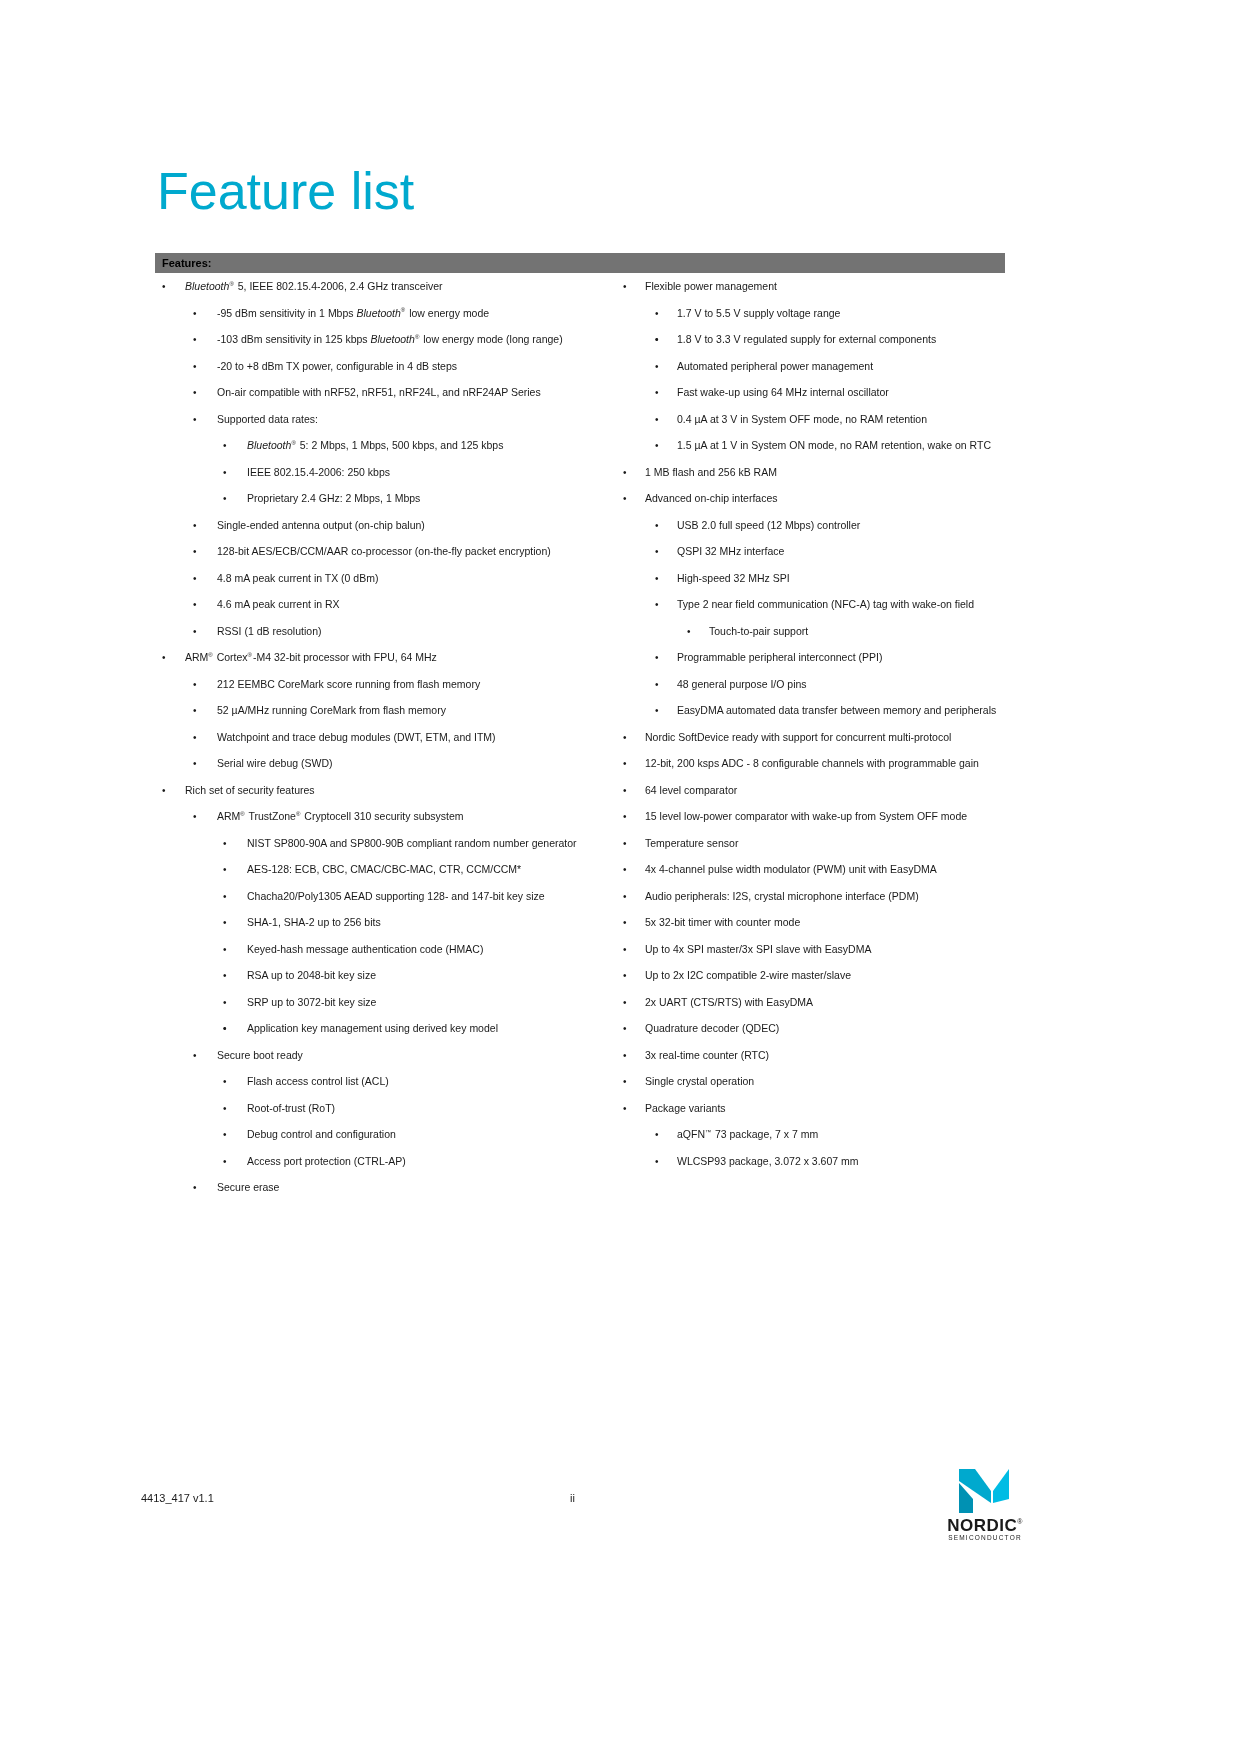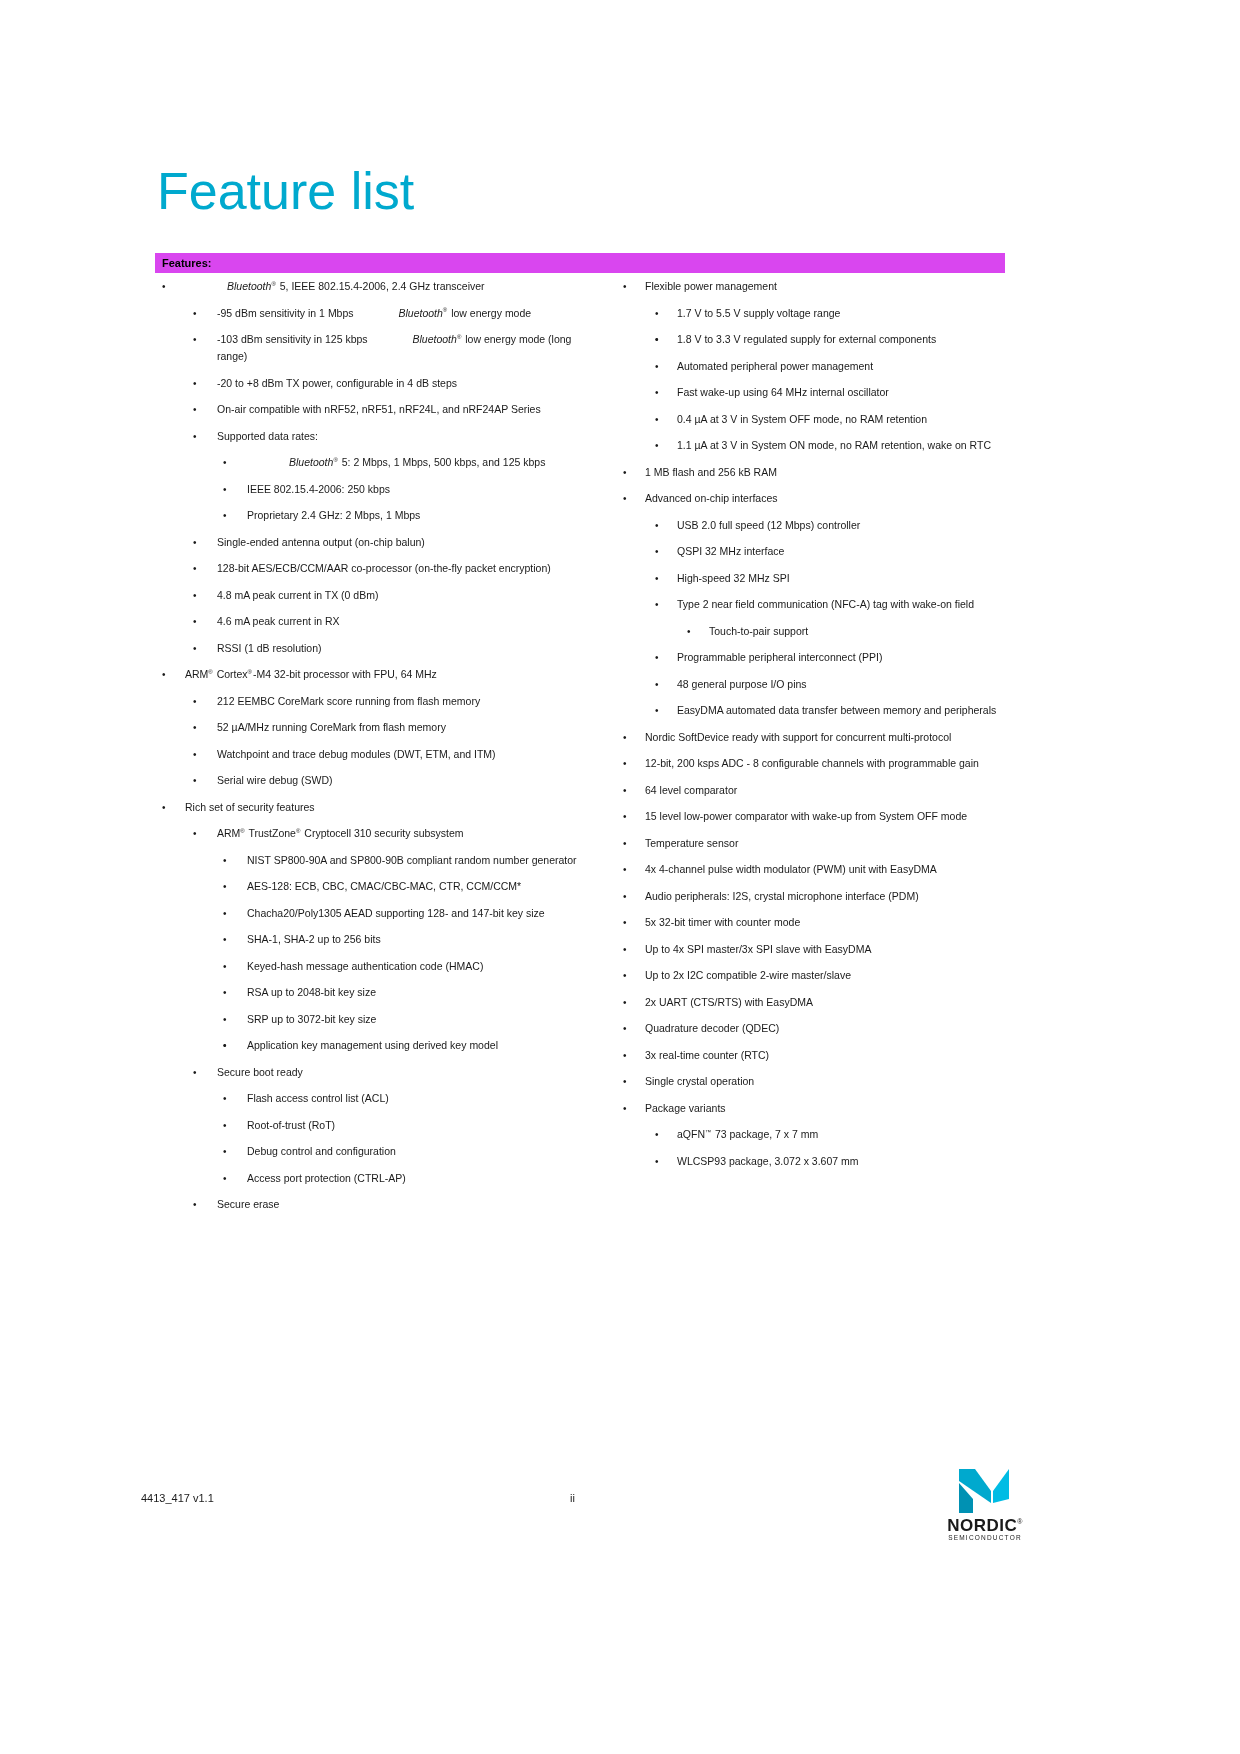--- a/index.html
+++ b/index.html
@@ -36,21 +36,21 @@
     white-space: nowrap;
   }
 
   
   .features-band {
     position: absolute;
     left: 155px;
     top: 253px;
     width: 850px;
     height: 20px;
-    background: #d946ef;
+    background: #737373;
   }
   .features-band-label {
     position: absolute;
     left: 7px;
     top: 3px;
     font-size: 11px;
     font-weight: bold;
     color: #000000;
     line-height: 14px;
   }
@@ -100,21 +100,21 @@
   .lv3 .dot { left: 68px; }
 
   
   .col-right .lv1 { padding-left: 28px; }
   .col-right .lv1 .dot { left: 6px; }
   .col-right .lv2 { padding-left: 60px; }
   .col-right .lv2 .dot { left: 38px; }
   .col-right .lv3 { padding-left: 92px; }
   .col-right .lv3 .dot { left: 70px; }
 
-  i.bt { font-style: italic; margin-left: 42px; }
+  i.bt { font-style: italic; }
   sup.reg {
     font-size: 6px;
     vertical-align: super;
     line-height: 0;
     padding: 0 1px 0 0;
   }
 
   
   .footer-rule {
     position: absolute;
@@ -358,21 +358,21 @@
         <div class="li lv2">
           <span class="dot">•</span>
           <span class="txt">Fast wake-up using 64 MHz internal oscillator</span>
         </div>
         <div class="li lv2">
           <span class="dot">•</span>
           <span class="txt">0.4 µA at 3 V in System OFF mode, no RAM retention</span>
         </div>
         <div class="li lv2">
           <span class="dot">•</span>
-          <span class="txt">1.1 µA at 3 V in System ON mode, no RAM retention, wake on RTC</span>
+          <span class="txt">1.5 µA at 1 V in System ON mode, no RAM retention, wake on RTC</span>
         </div>
         <div class="li lv1">
           <span class="dot">•</span>
           <span class="txt">1 MB flash and 256 kB RAM</span>
         </div>
         <div class="li lv1">
           <span class="dot">•</span>
           <span class="txt">Advanced on-chip interfaces</span>
         </div>
         <div class="li lv2">

